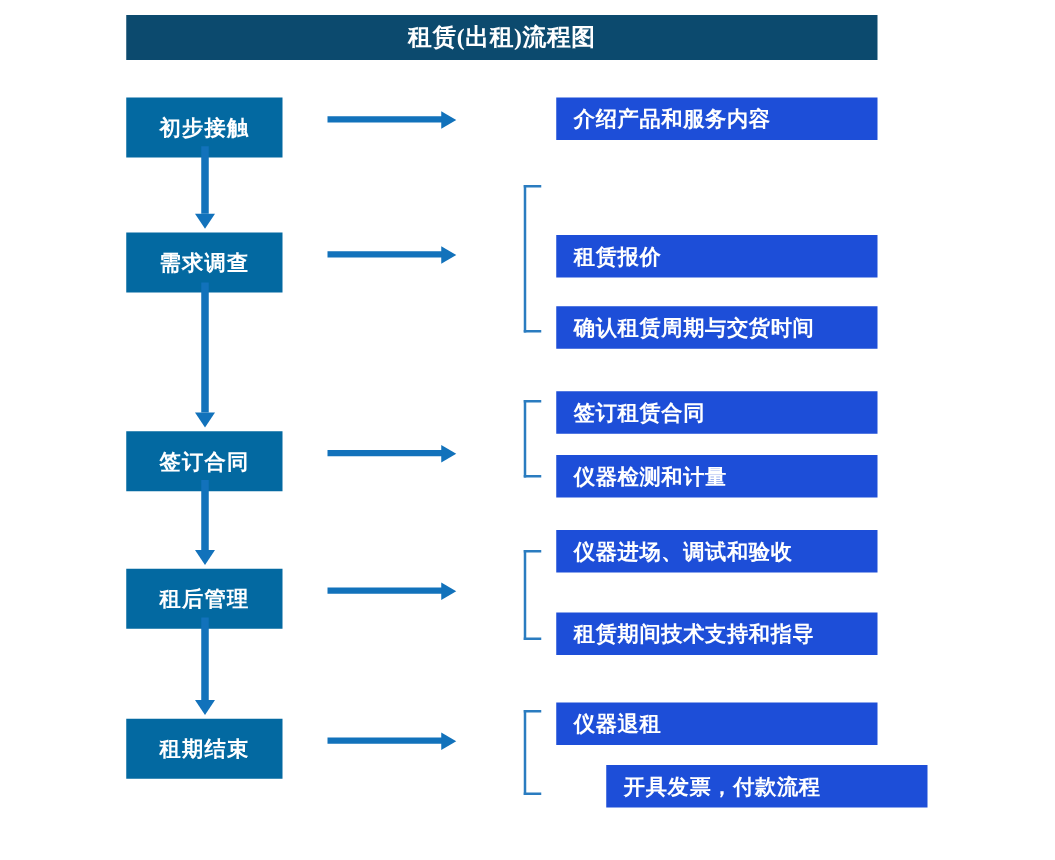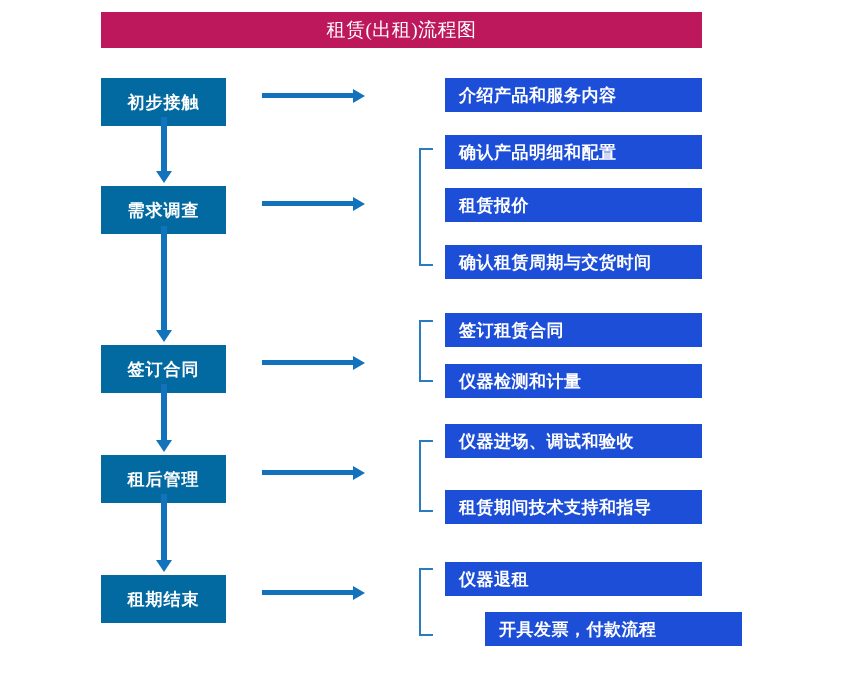--- a/index.html
+++ b/index.html
@@ -19,24 +19,24 @@
     left: 0; top: 0;
     width: 844px;
     height: 688px;
   }
   .title-bar {
     position: absolute;
     left: 101px;
     top: 12px;
     width: 601px;
     height: 36px;
-    background: #be185d;
+    background: #0c4a6e;
     color: #ffffff;
     font-size: 19px;
-    font-weight: normal;
+    font-weight: bold;
     display: flex;
     align-items: center;
     justify-content: center;
     letter-spacing: 0.5px;
   }
   .stage-box {
     position: absolute;
     background: #0369a1;
     color: #ffffff;
     font-size: 17px;
@@ -178,21 +178,20 @@
   <div class="bracket" style="left:419px; top:148px; height:118px;"></div>
 
   <div class="bracket" style="left:419px; top:320px; height:62px;"></div>
 
   <div class="bracket" style="left:419px; top:440px; height:72px;"></div>
 
   <div class="bracket" style="left:419px; top:568px; height:68px;"></div>
 
   <div class="detail-box" style="top:78px;">介绍产品和服务内容</div>
 
-  <div class="detail-box" style="top:135px;">确认产品明细和配置</div>
 
   <div class="detail-box" style="top:188px;">租赁报价</div>
 
   <div class="detail-box" style="top:245px;">确认租赁周期与交货时间</div>
 
   <div class="detail-box" style="top:313px;">签订租赁合同</div>
 
   <div class="detail-box" style="top:364px;">仪器检测和计量</div>
 
   <div class="detail-box" style="top:424px;">仪器进场、调试和验收</div>

